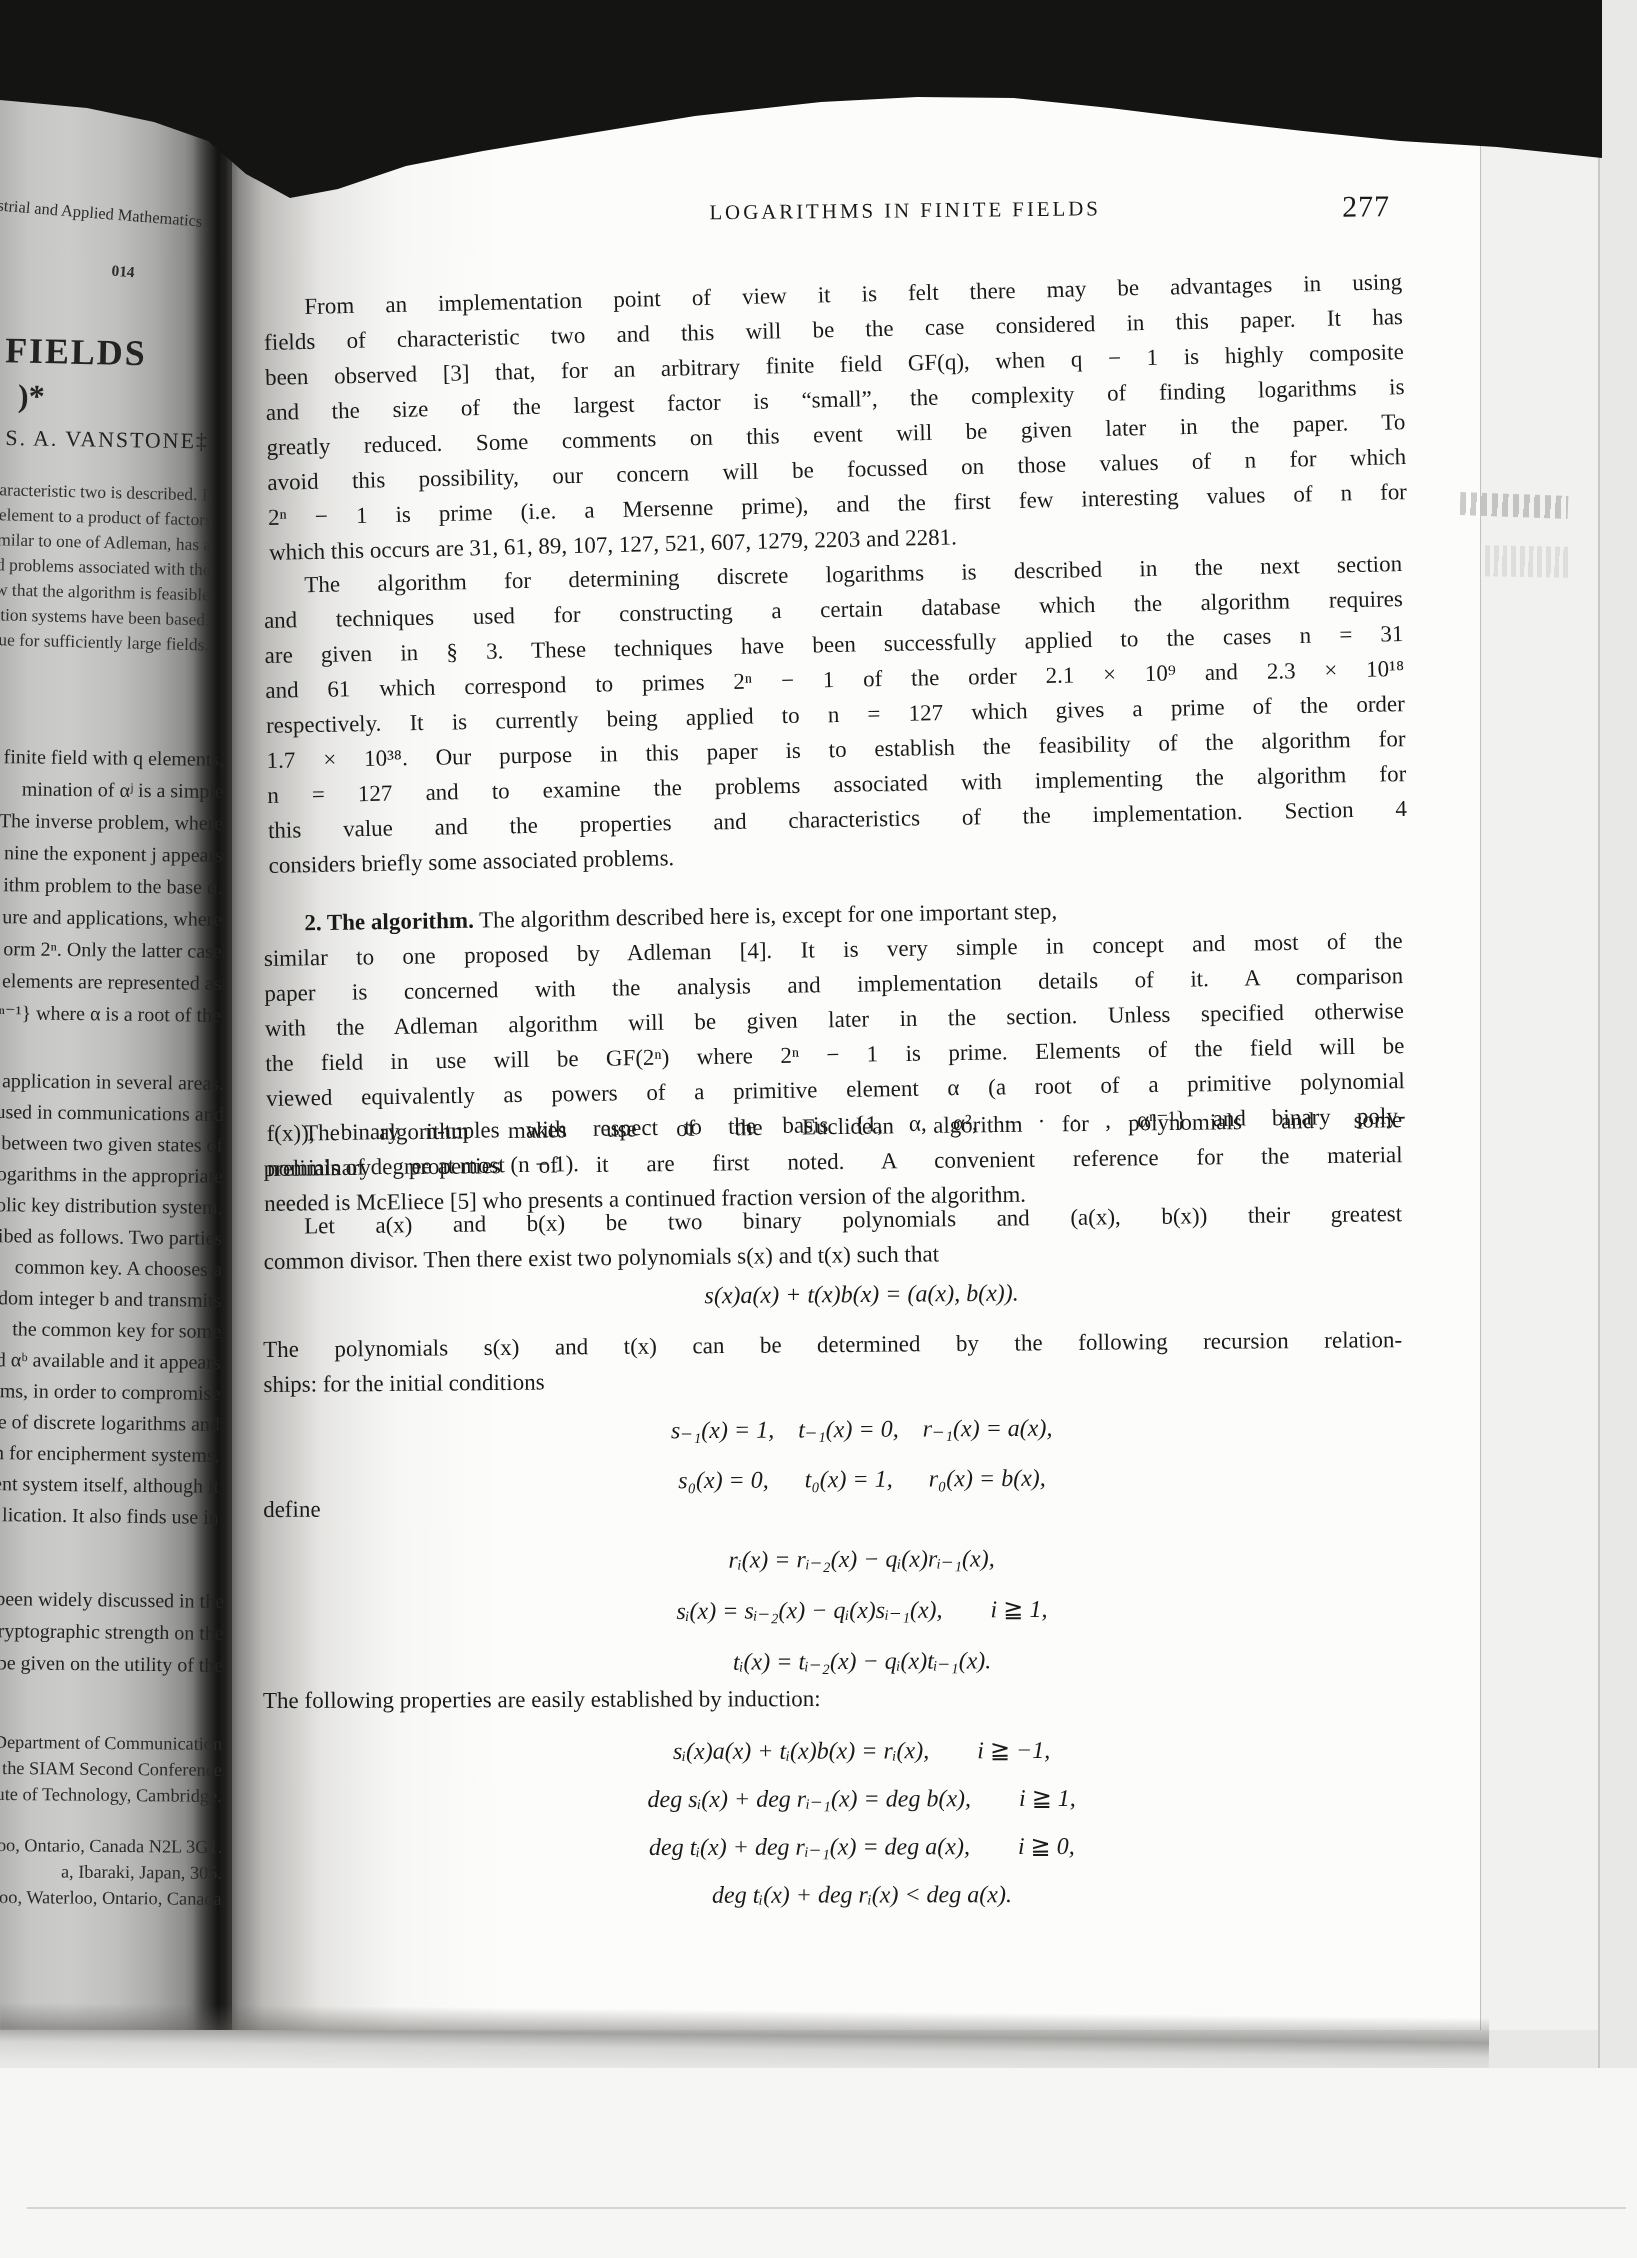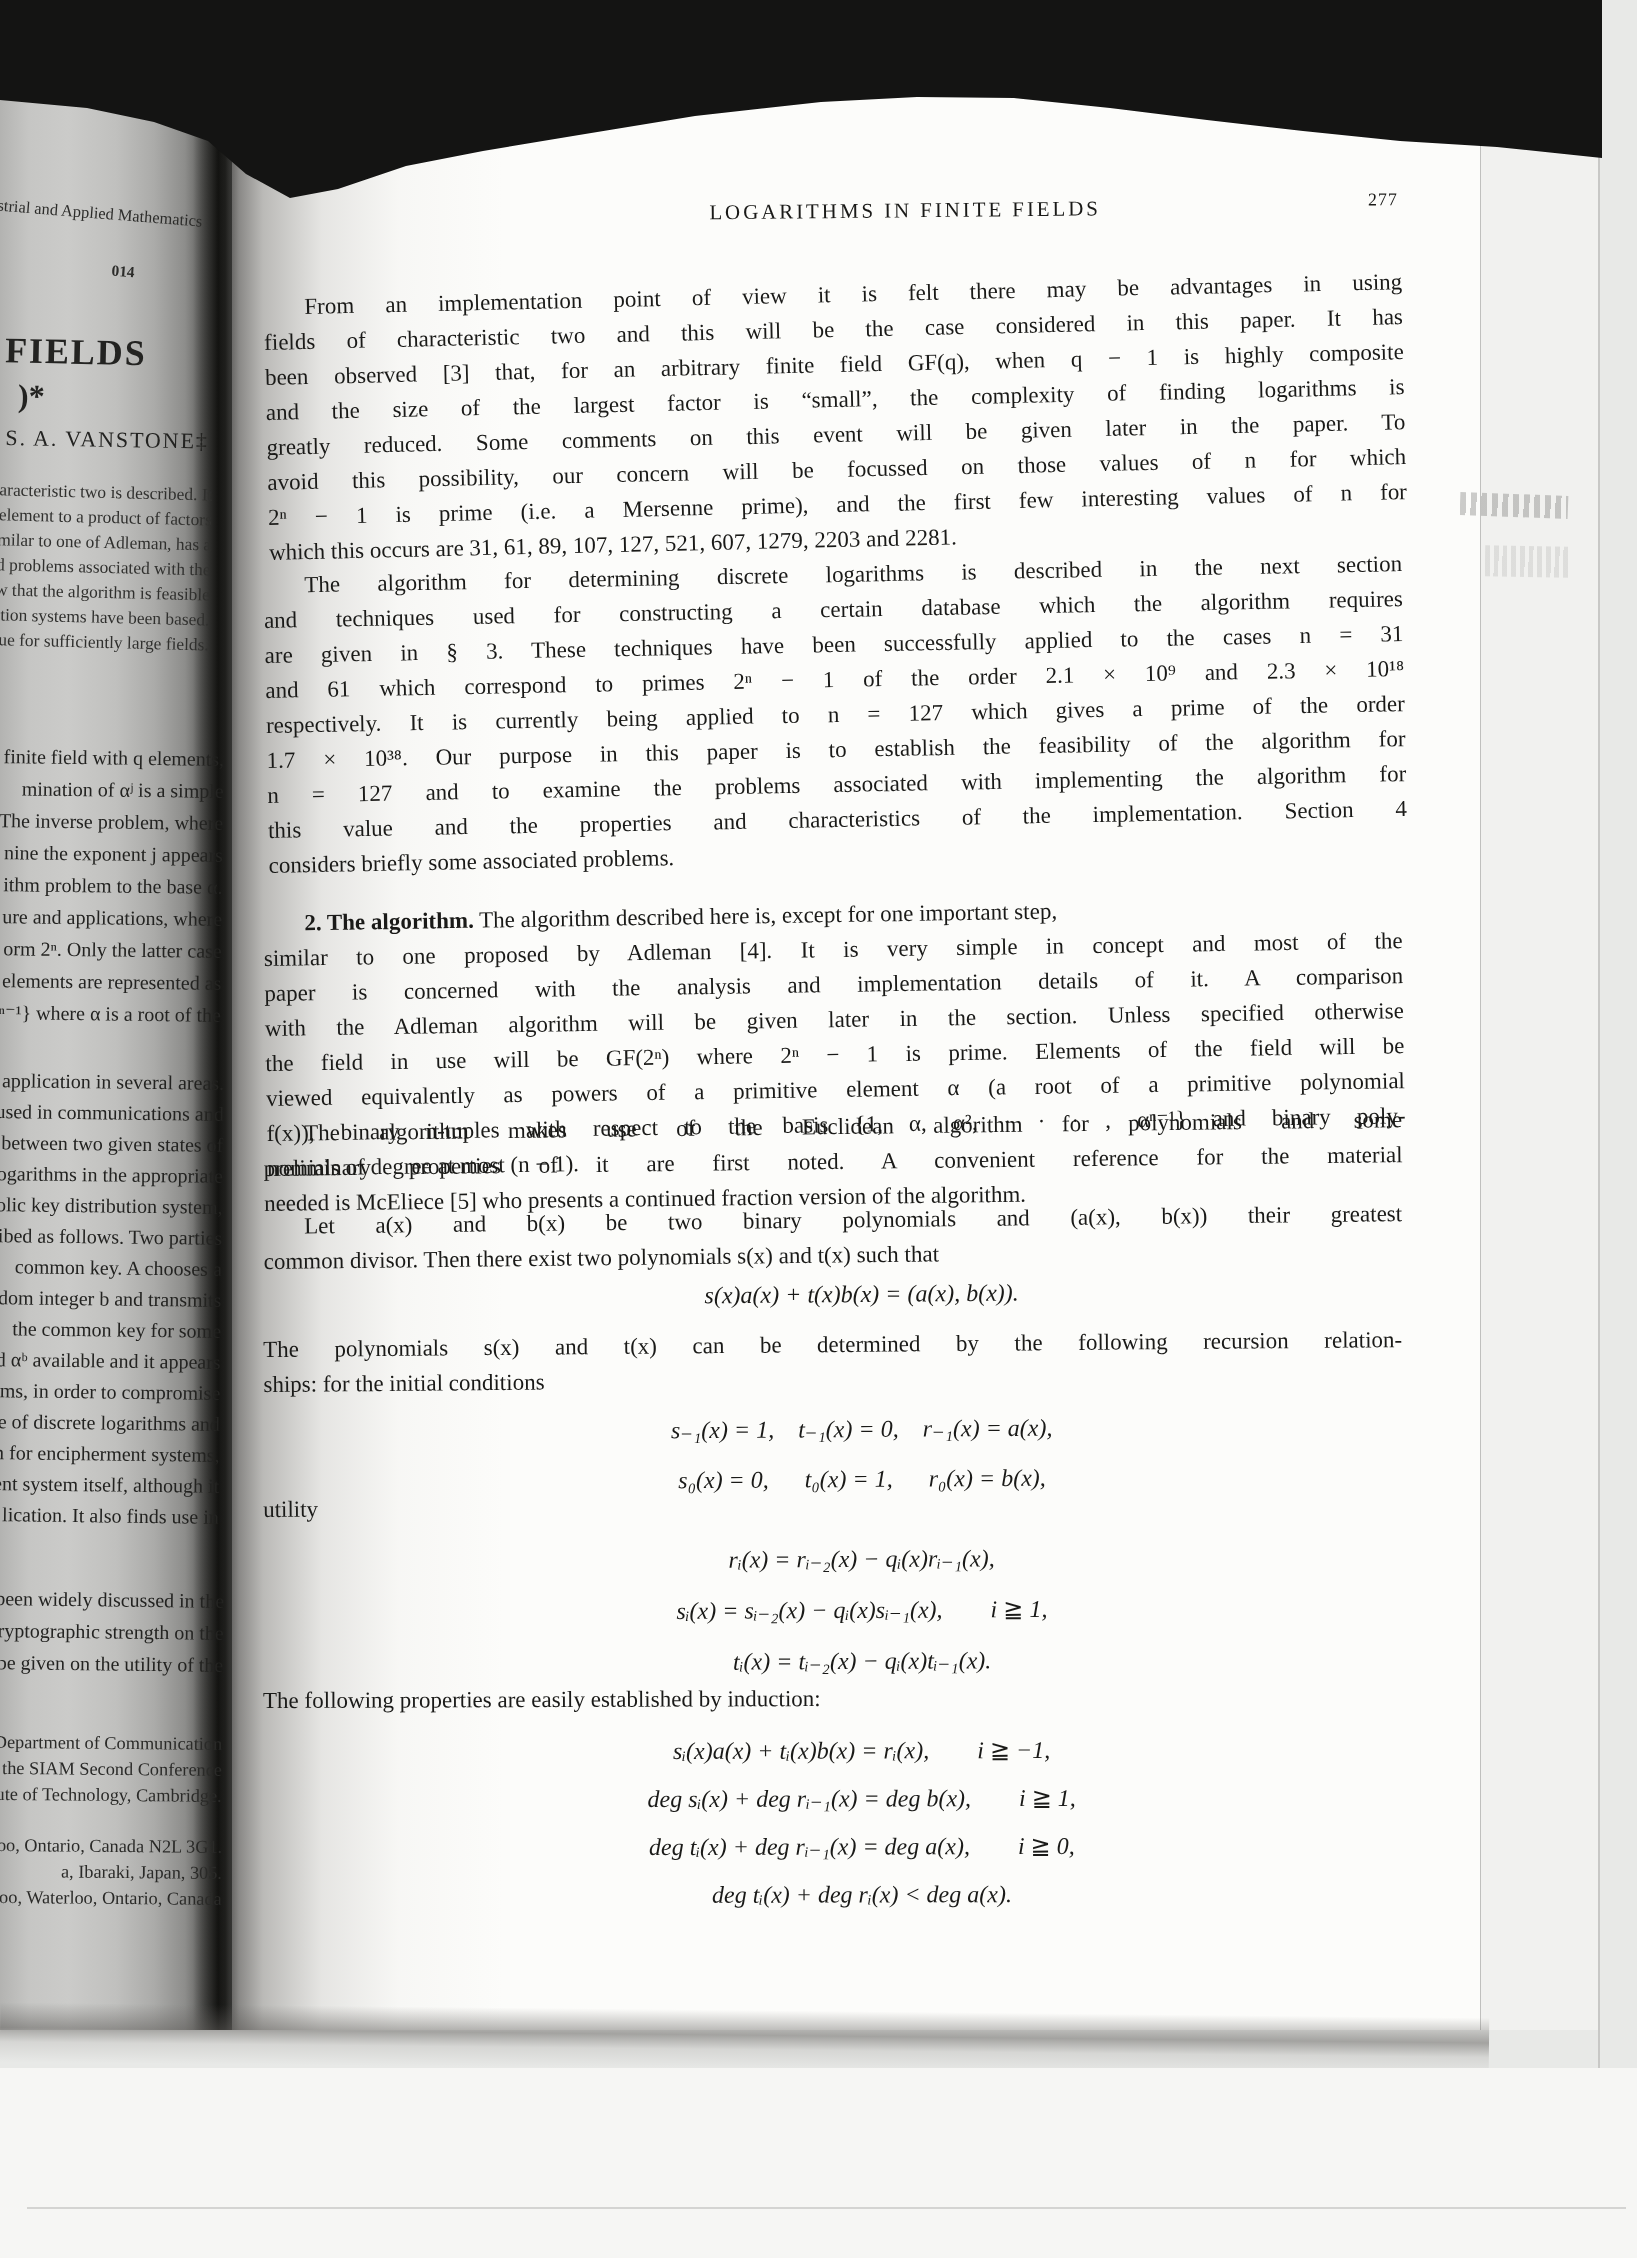--- a/index.html
+++ b/index.html
@@ -43,21 +43,21 @@
   .rpb .ln{text-align:justify;text-align-last:justify;}
   .ln.end{text-align:justify;text-align-last:left;}
   .ln.ind{text-indent:41px;}
   .eqb{position:absolute;left:282px;width:1159px;font-size:24px;line-height:50px;
     color:#1a1a18;font-style:italic;transform-origin:left top;}
   .eqb .eqln{text-align:center;text-align-last:center;}
   .rp-header{position:absolute;left:263px;top:205px;width:1139px;transform:rotate(-.6deg);
     transform-origin:left top;color:#1a1a18;}
   .run-title{display:block;text-align:center;padding-left:145px;font-size:21px;
     letter-spacing:2.9px;}
-  .page-num{position:absolute;right:4px;top:-3.9px;font-size:18px;letter-spacing:1px;}
+  .page-num{position:absolute;right:12px;top:-3.9px;font-size:30px;letter-spacing:1px;}
   .s2-first .bold{font-weight:bold;}
   .rp-define{position:absolute;left:263px;top:1497px;font-size:23px;color:#1a1a18;
     transform:rotate(-.4deg);transform-origin:left top;}
   .rp-single{position:absolute;left:263px;top:1688px;width:1139px;font-size:23px;
     color:#1a1a18;transform:rotate(-.2deg);transform-origin:left top;}
   
   .lpb{position:absolute;left:0;width:232px;color:#232321;transform-origin:right top;}
   .lpb .lpln{float:right;clear:right;white-space:nowrap;}
   .lp-journal{top:214px;font-size:16.4px;transform:rotate(4.5deg);color:#2c2c2a;}
   .lp-journal .lpln{margin-right:29px;}
@@ -158,21 +158,21 @@
 <div class="rpb" style="top:1332px;transform:rotate(-.5deg)">
     <div class="ln">The polynomials s(x) and t(x) can be determined by the following recursion relation-</div>
     <div class="ln end">ships: for the initial conditions</div>
   </div>
 
 <div class="eqb" style="top:1408px;transform:rotate(-.4deg)">
     <div class="eqln">s₋₁(x) = 1, t₋₁(x) = 0, r₋₁(x) = a(x),</div>
     <div class="eqln">s₀(x) = 0,  t₀(x) = 1,  r₀(x) = b(x),</div>
   </div>
 
-<div class="rp-define">utility</div>
+<div class="rp-define">define</div>
 
 <div class="eqb" style="top:1537px;line-height:51px;transform:rotate(-.3deg)">
     <div class="eqln">rᵢ(x) = rᵢ₋₂(x) − qᵢ(x)rᵢ₋₁(x),</div>
     <div class="eqln">sᵢ(x) = sᵢ₋₂(x) − qᵢ(x)sᵢ₋₁(x),  i ≧ 1,</div>
     <div class="eqln">tᵢ(x) = tᵢ₋₂(x) − qᵢ(x)tᵢ₋₁(x).</div>
   </div>
 
 <div class="rp-single">The following properties are easily established by induction:</div>
 
 <div class="eqb" style="top:1728px;line-height:48px;transform:rotate(-.15deg)">

